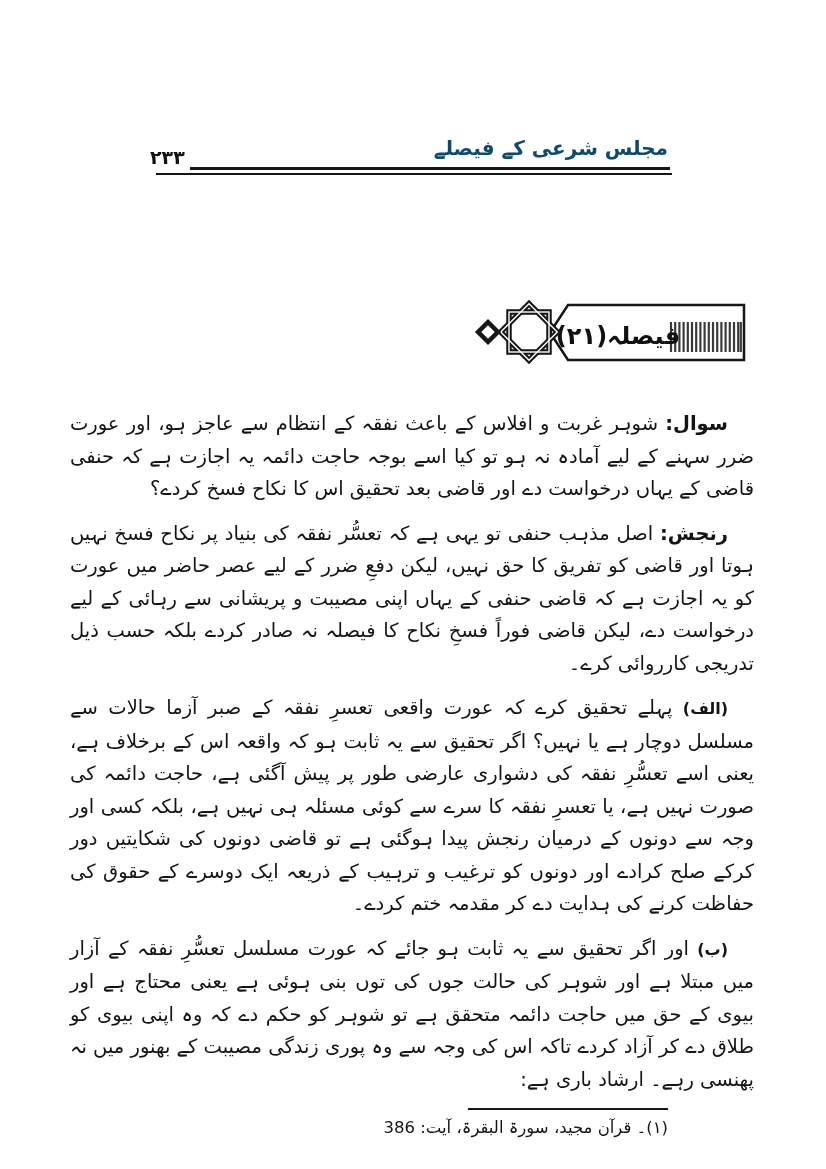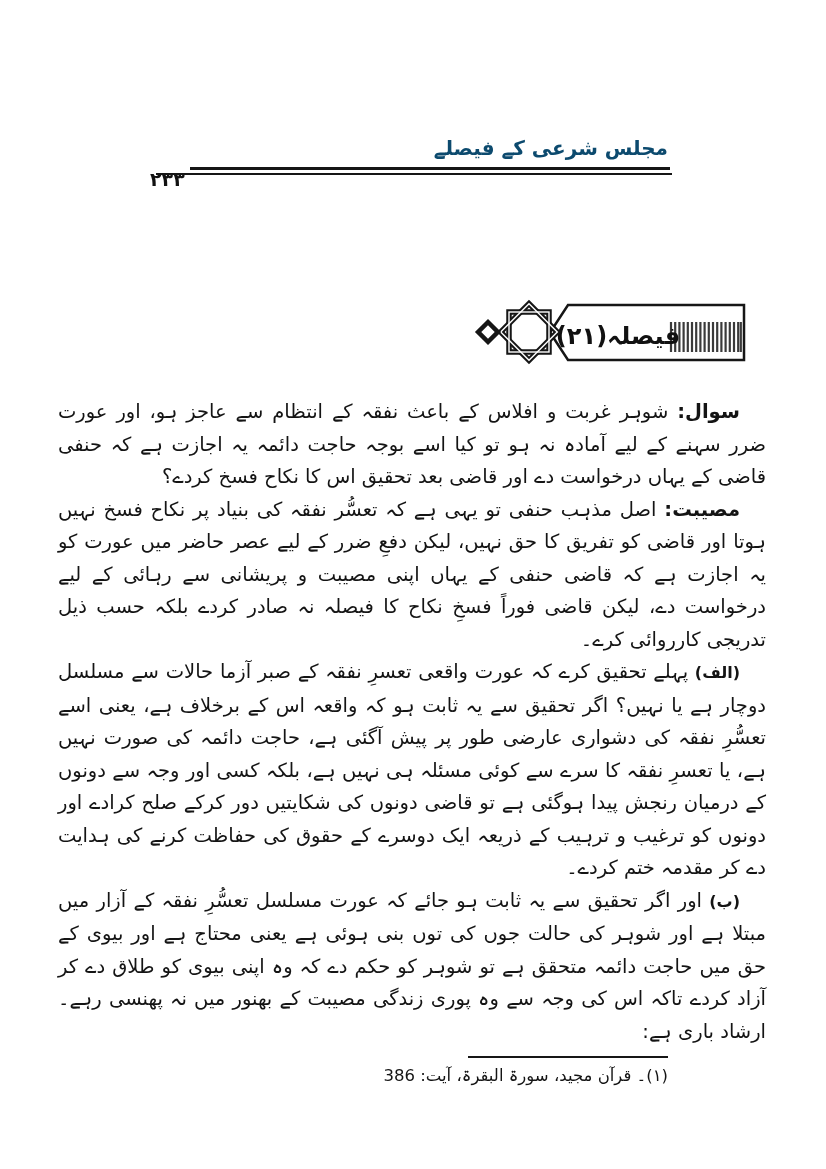--- a/index.html
+++ b/index.html
@@ -15,21 +15,20 @@
   .hdr-title{
     position:absolute; top:136px; right:158px;
     font-size:20px; font-weight:bold;
     direction:rtl; white-space:nowrap;
     color:#0c4a6e;
   }
   .hdr-pagenum{
     position:absolute; top:146px; left:150px;
     font-size:19px; font-weight:bold;
     direction:rtl;
-    margin-top:22px;
   }
   .hdr-rule-a{
     position:absolute; top:167px; left:190px;
     width:480px; height:3px; background:#161616;
   }
   .hdr-rule-b{
     position:absolute; top:173px; left:156px;
     width:516px; height:2px; background:#161616;
   }
   
@@ -39,21 +38,21 @@
     font-weight:bold; font-size:24px;
   }
   
   .body-text{
     position:absolute; top:396px; left:58px; width:708px;
     direction:rtl;
     font-size:19.5px; line-height:32.5px;
     text-align:justify; text-justify:inter-word;
     color:#141414;
   }
-  .para{margin:0; text-indent:26px;}
+  .para{margin:12px; text-indent:26px;}
   .lead{font-weight:bold;}
   .lead-big{font-weight:bold; font-size:16px;}
   .verse{
     margin:6px 0 0 0;
     text-align:right; padding-right:105px;
     font-size:21.5px; font-weight:bold;
     line-height:36px;
     text-indent:0;
   }
   .verse sup{font-size:12px; font-weight:bold;}
@@ -117,21 +116,21 @@
       <rect x="37" y="16" width="40" height="40" transform="rotate(45 57 36)"></rect>
     </g>
 
     <rect x="9" y="29" width="14" height="14" transform="rotate(45 16 36)" fill="#ffffff" stroke="#161616" stroke-width="4.5"></rect>
   </svg>
 
   <div class="body-text">
 
     <p class="para"><span class="lead">سوال:</span><span> شوہر غربت و افلاس کے باعث نفقہ کے انتظام سے عاجز ہو، اور عورت ضرر سہنے کے لیے آمادہ نہ ہو تو کیا اسے بوجہ حاجت دائمہ یہ اجازت ہے کہ حنفی قاضی کے یہاں درخواست دے اور قاضی بعد تحقیق اس کا نکاح فسخ کردے؟</span></p>
 
-    <p class="para"><span class="lead">مصیبت:</span><span> اصل مذہب حنفی تو یہی ہے کہ تعسُّر نفقہ کی بنیاد پر نکاح فسخ نہیں ہوتا اور قاضی کو تفریق کا حق نہیں، لیکن دفعِ ضرر کے لیے عصر حاضر میں عورت کو یہ اجازت ہے کہ قاضی حنفی کے یہاں اپنی مصیبت و پریشانی سے رہائی کے لیے درخواست دے، لیکن قاضی فوراً فسخِ نکاح کا فیصلہ نہ صادر کردے بلکہ حسب ذیل تدریجی کارروائی کرے۔</span></p>
+    <p class="para"><span class="lead">رنجش:</span><span> اصل مذہب حنفی تو یہی ہے کہ تعسُّر نفقہ کی بنیاد پر نکاح فسخ نہیں ہوتا اور قاضی کو تفریق کا حق نہیں، لیکن دفعِ ضرر کے لیے عصر حاضر میں عورت کو یہ اجازت ہے کہ قاضی حنفی کے یہاں اپنی مصیبت و پریشانی سے رہائی کے لیے درخواست دے، لیکن قاضی فوراً فسخِ نکاح کا فیصلہ نہ صادر کردے بلکہ حسب ذیل تدریجی کارروائی کرے۔</span></p>
 
     <p class="para"><span class="lead-big">(الف)</span><span> پہلے تحقیق کرے کہ عورت واقعی تعسرِ نفقہ کے صبر آزما حالات سے مسلسل دوچار ہے یا نہیں؟ اگر تحقیق سے یہ ثابت ہو کہ واقعہ اس کے برخلاف ہے، یعنی اسے تعسُّرِ نفقہ کی دشواری عارضی طور پر پیش آگئی ہے، حاجت دائمہ کی صورت نہیں ہے، یا تعسرِ نفقہ کا سرے سے کوئی مسئلہ ہی نہیں ہے، بلکہ کسی اور وجہ سے دونوں کے درمیان رنجش پیدا ہوگئی ہے تو قاضی دونوں کی شکایتیں دور کرکے صلح کرادے اور دونوں کو ترغیب و ترہیب کے ذریعہ ایک دوسرے کے حقوق کی حفاظت کرنے کی ہدایت دے کر مقدمہ ختم کردے۔</span></p>
 
     <p class="para"><span class="lead-big">(ب)</span><span> اور اگر تحقیق سے یہ ثابت ہو جائے کہ عورت مسلسل تعسُّرِ نفقہ کے آزار میں مبتلا ہے اور شوہر کی حالت جوں کی توں بنی ہوئی ہے یعنی محتاج ہے اور بیوی کے حق میں حاجت دائمہ متحقق ہے تو شوہر کو حکم دے کہ وہ اپنی بیوی کو طلاق دے کر آزاد کردے تاکہ اس کی وجہ سے وہ پوری زندگی مصیبت کے بھنور میں نہ پھنسی رہے۔ ارشاد باری ہے:</span></p>
 
 
     <div class="footnote">
       <div class="footnote-sep"></div>
       <div class="footnote-text">(۱)۔ قرآن مجید، سورۃ البقرۃ، آیت: 386</div>
     </div>

